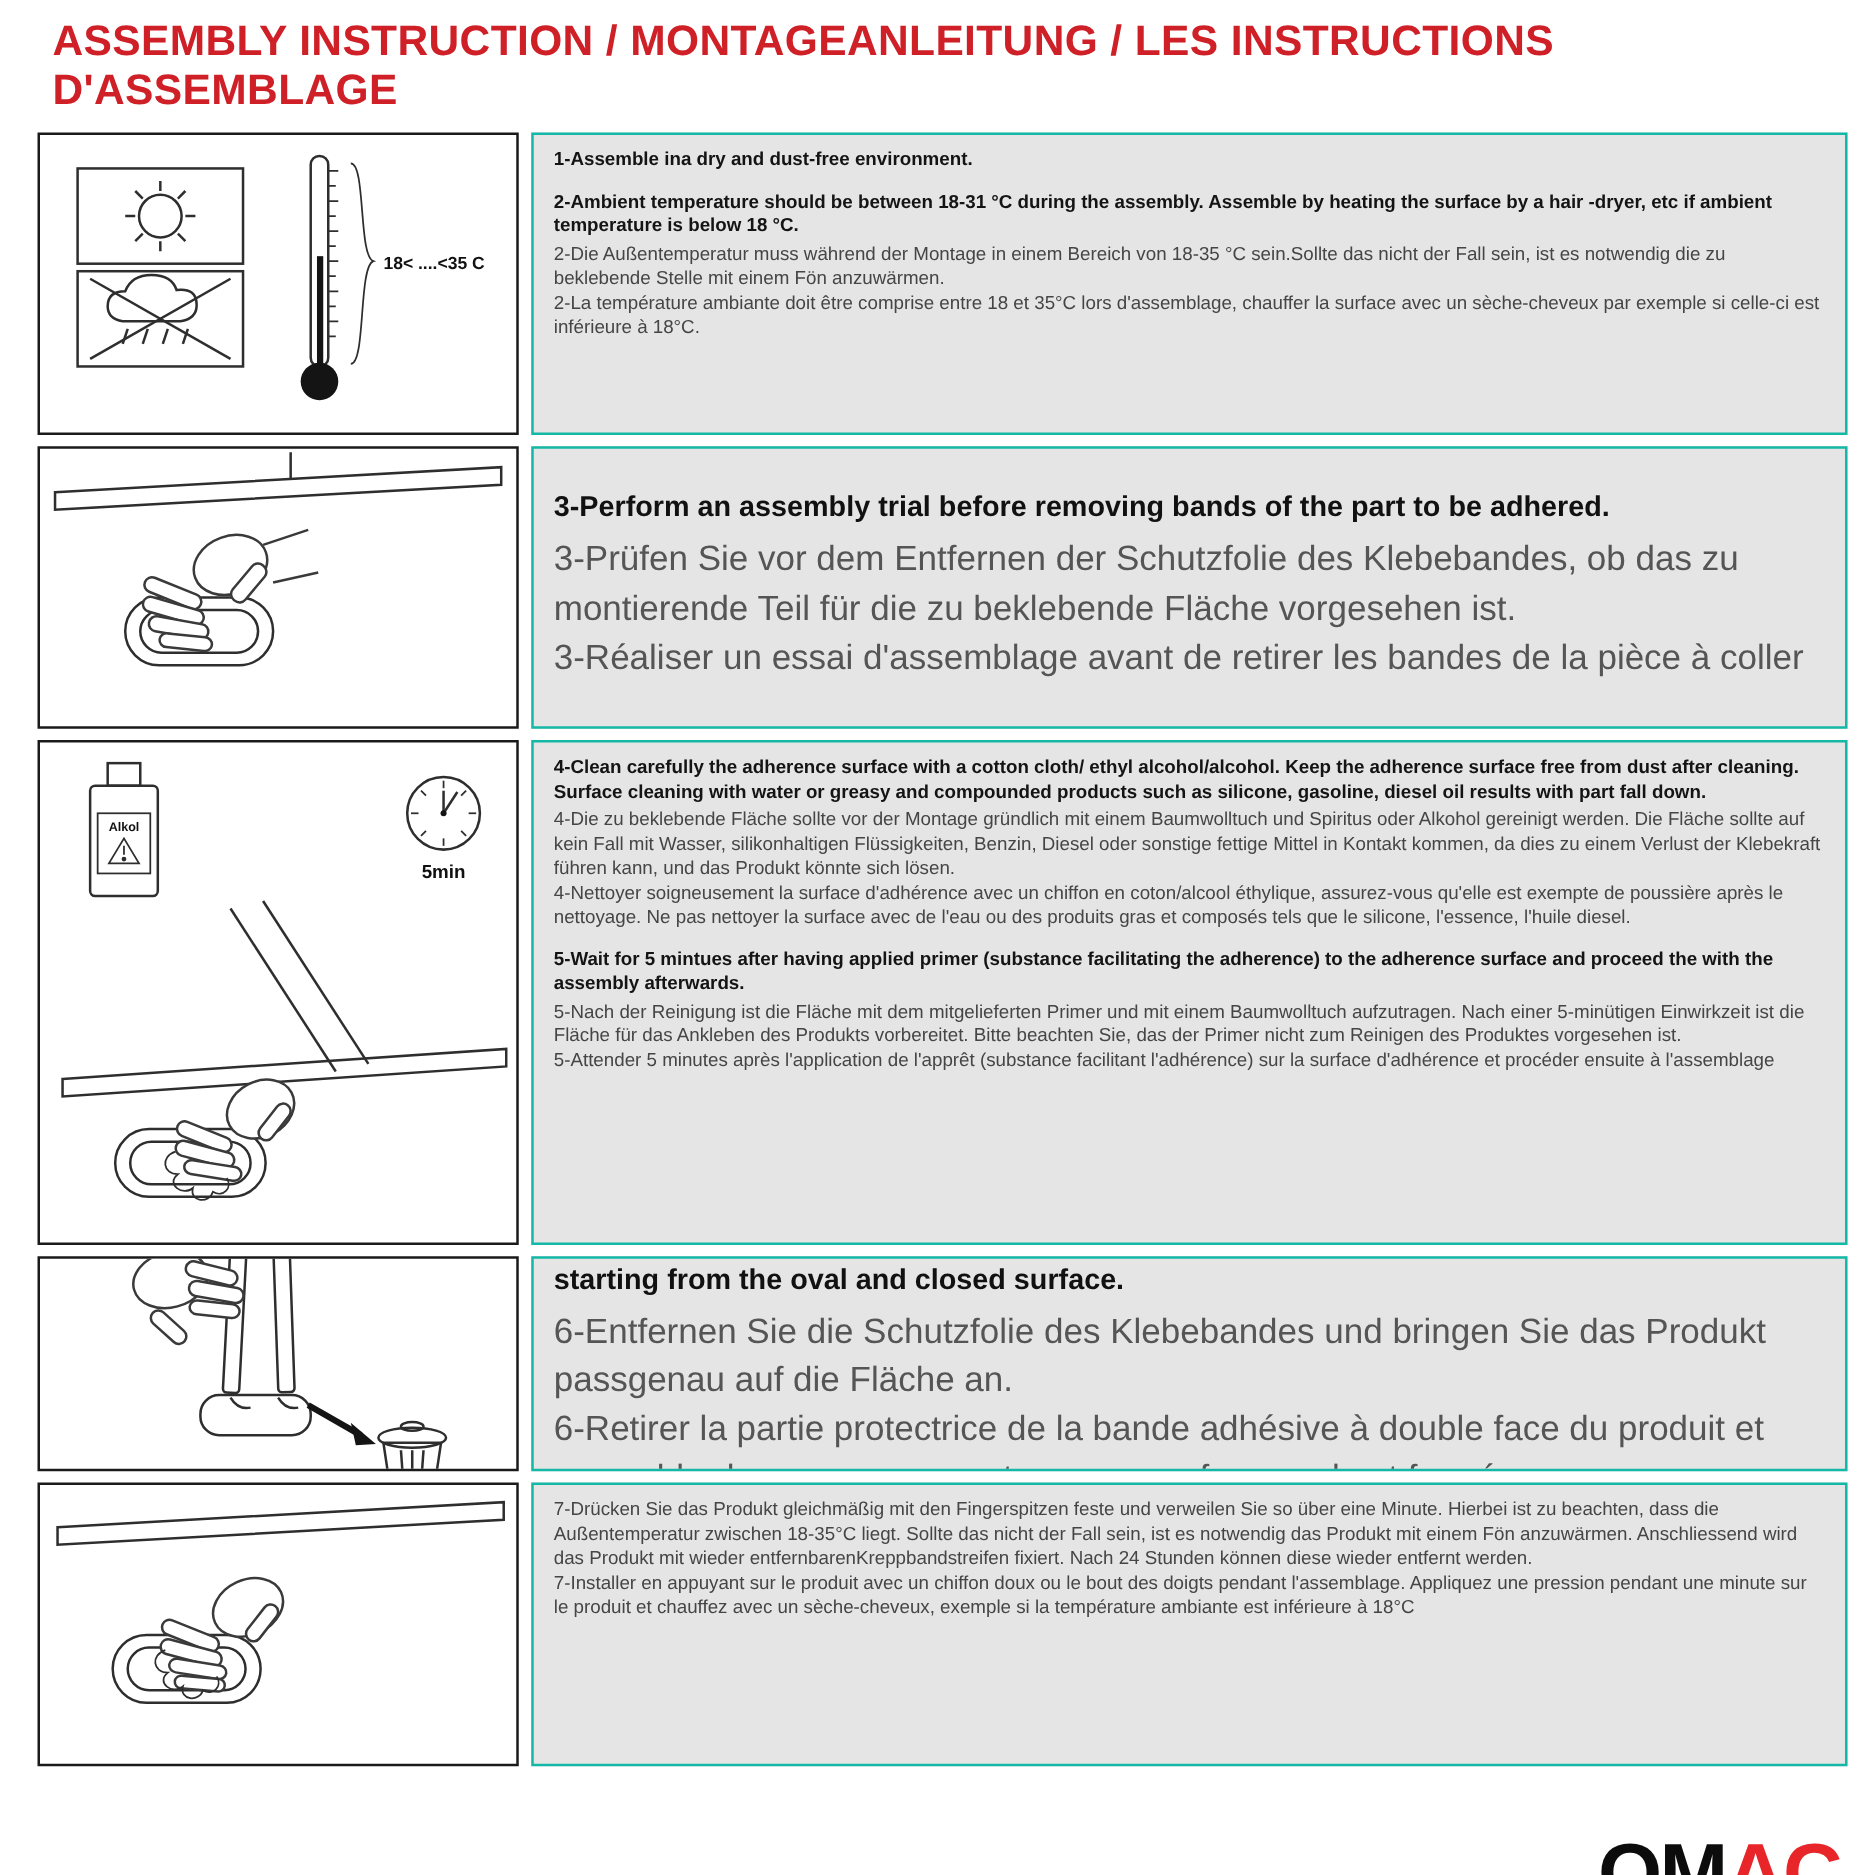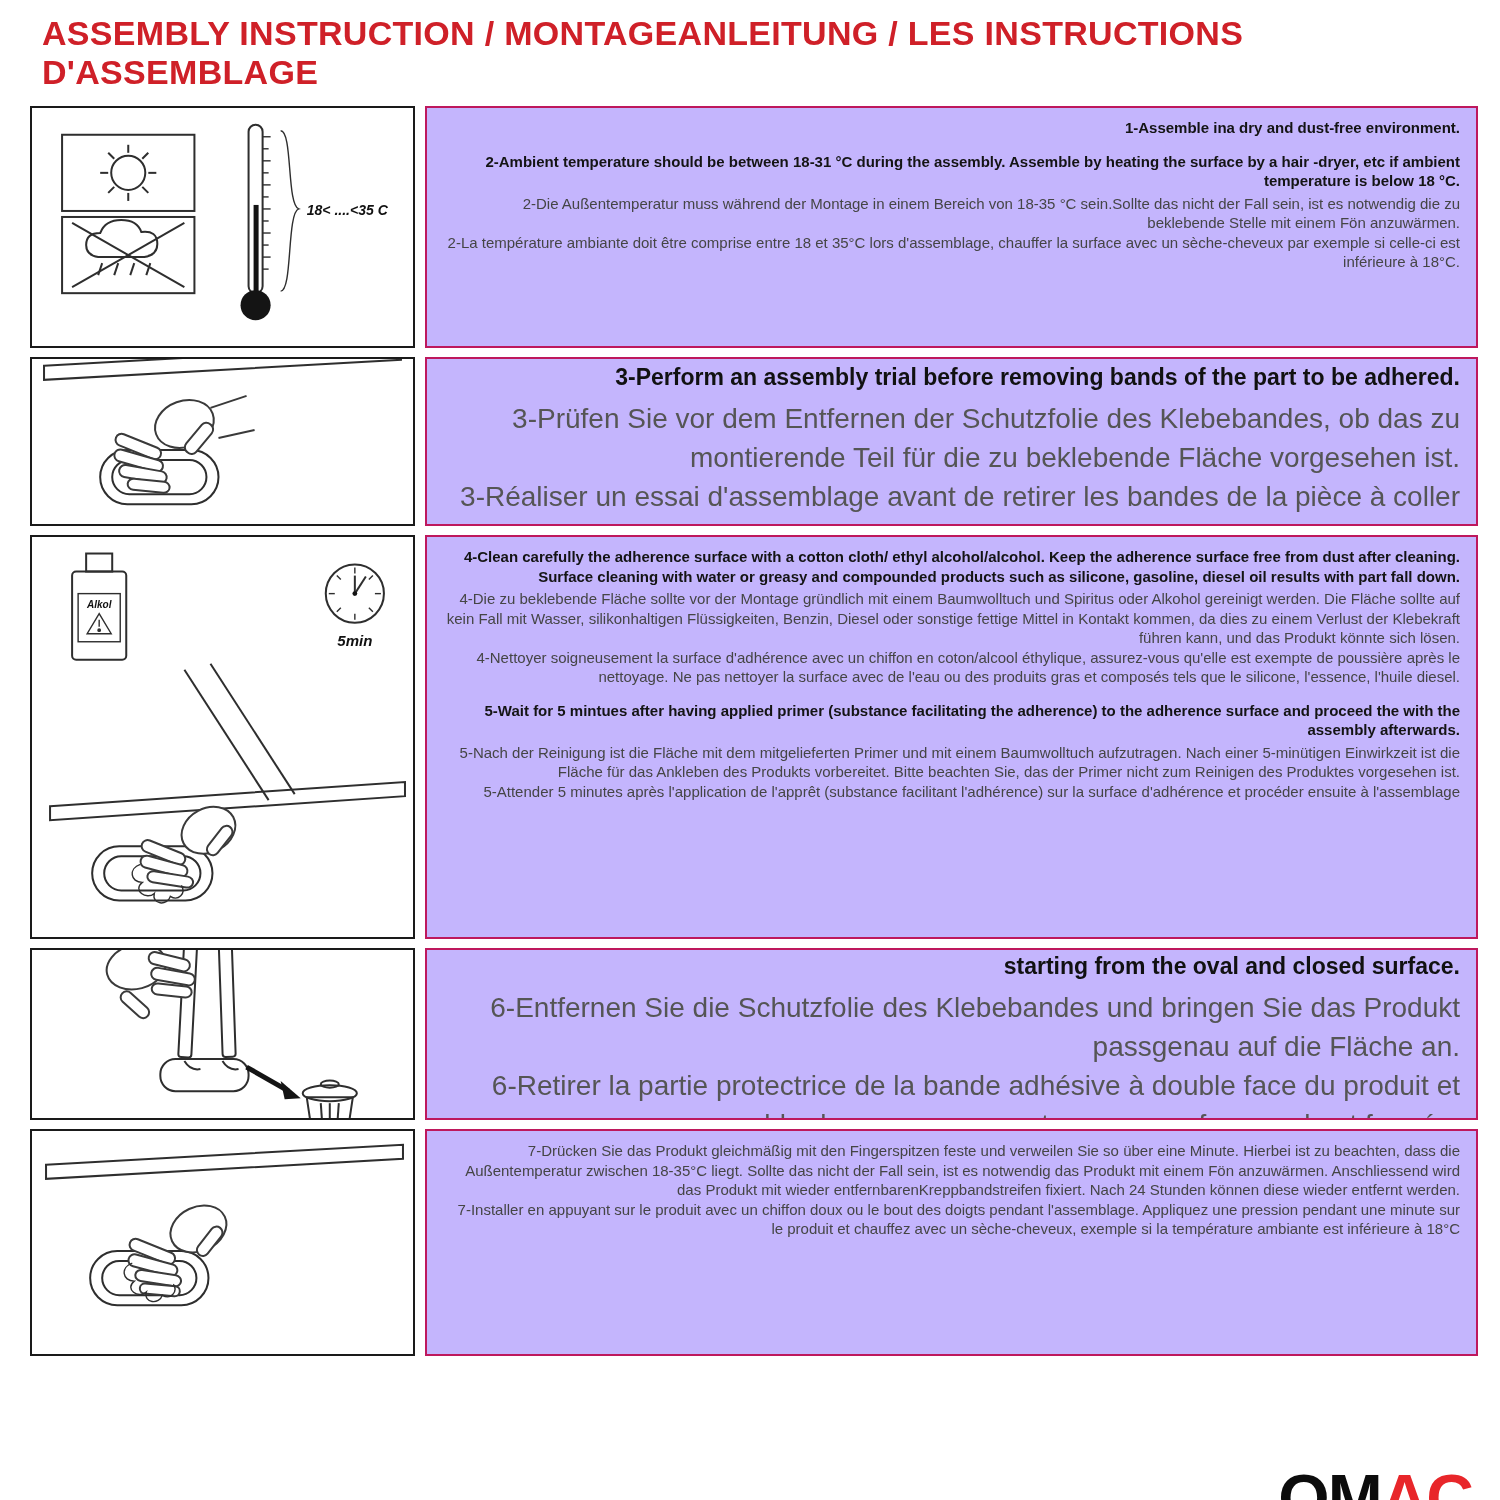--- a/index.html
+++ b/index.html
@@ -1,30 +1,30 @@
 <!DOCTYPE html>
 <html><head>
 <meta charset="utf-8">
 <style>
   html,body { margin:0; padding:0; background:#ffffff; }
   body { width:1500px; font-family:"Liberation Sans", sans-serif; }
   .page { position:relative; width:1500px; height:1500px; box-sizing:border-box; padding:10px 22px 0 30px; overflow:hidden; }
   .title { color:#cf2028; font-size:34px; font-weight:800; margin:4px 0 14px 12px; letter-spacing:.3px; }
   .row { display:flex; gap:10px; margin-bottom:9px; }
   .illus { width:385px; flex:none; border:2px solid #1a1a1a; box-sizing:border-box; background:#fff;
-           display:flex; align-items:center; justify-content:center; overflow:hidden;font-style:italic; }
-  .textbox { flex:1; border:2px solid #be185d; box-sizing:border-box; padding:10px 16px; overflow:hidden; background:#c4b5fd;text-align:right; }
+           display:flex; align-items:center; justify-content:center; overflow:hidden; }
+  .textbox { flex:1; border:2px solid #14b8a6; box-sizing:border-box; padding:10px 16px; overflow:hidden; background:#e5e5e5; }
   .textbox p { margin:0 0 3px 0; white-space:pre-line; }
   .small p { font-size:15px; line-height:1.3; color:#454545; }
   .large { display:flex; flex-direction:column; justify-content:center; }
   .large p { font-size:28px; line-height:1.4; color:#555555; margin-bottom:6px; }
   p.b { font-weight:bold; color:#141414; }
   .large p.b { font-size:23px; color:#111; }
   p.gap { margin-top:14px; }
-  .r1 { height:242px; } .r2 { height:169px; } .r3 { height:404px; } .r4 { height:172px; } .r5 { height:227px; }
+  .r1 { height:242px; } .r2 { height:226px; } .r3 { height:404px; } .r4 { height:172px; } .r5 { height:227px; }
   svg { display:block; }
   .ln { fill:none; stroke:#2e2e2e; stroke-width:2; }
   .thin { fill:none; stroke:#2e2e2e; stroke-width:1.4; }
   .blk { fill:#141414; stroke:none; }
   .hand { fill:#ffffff; stroke:#3a3a3a; stroke-width:2; }
   text.svgt { font-family:"Liberation Sans", sans-serif; fill:#111; }
   .logo { position:absolute; right:24px; top:1463px; font-weight:800; font-size:66px; letter-spacing:-2px; background:#fff; padding:2px 4px; line-height:1; }
   .logo .om { color:#0c0c0c; } .logo .ac { color:#e8262a; }
 </style>
 </head>

